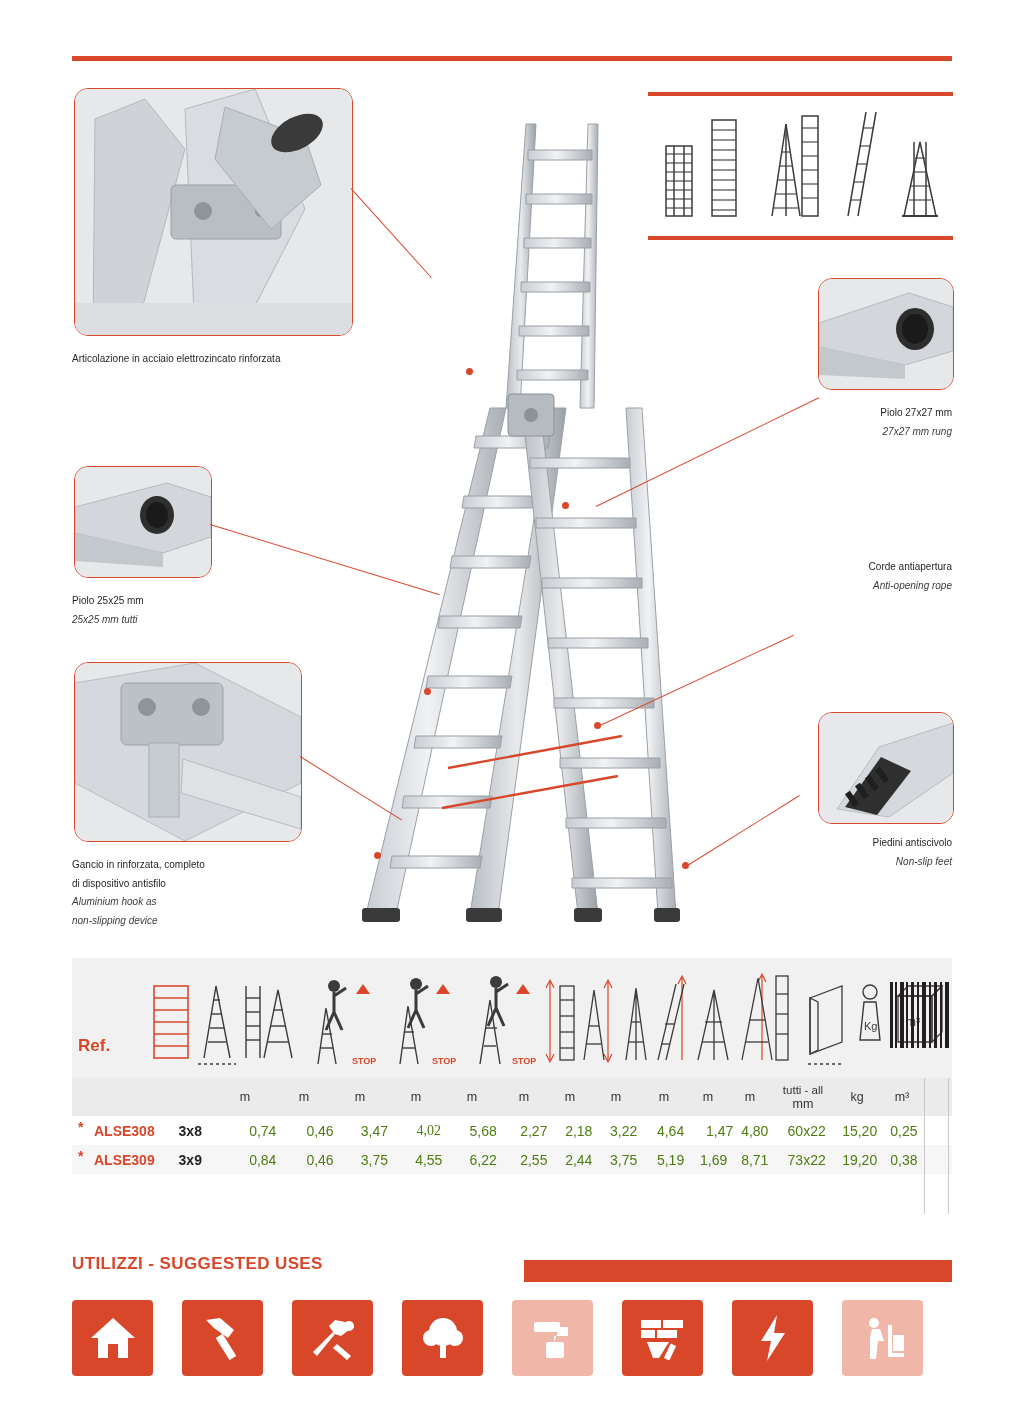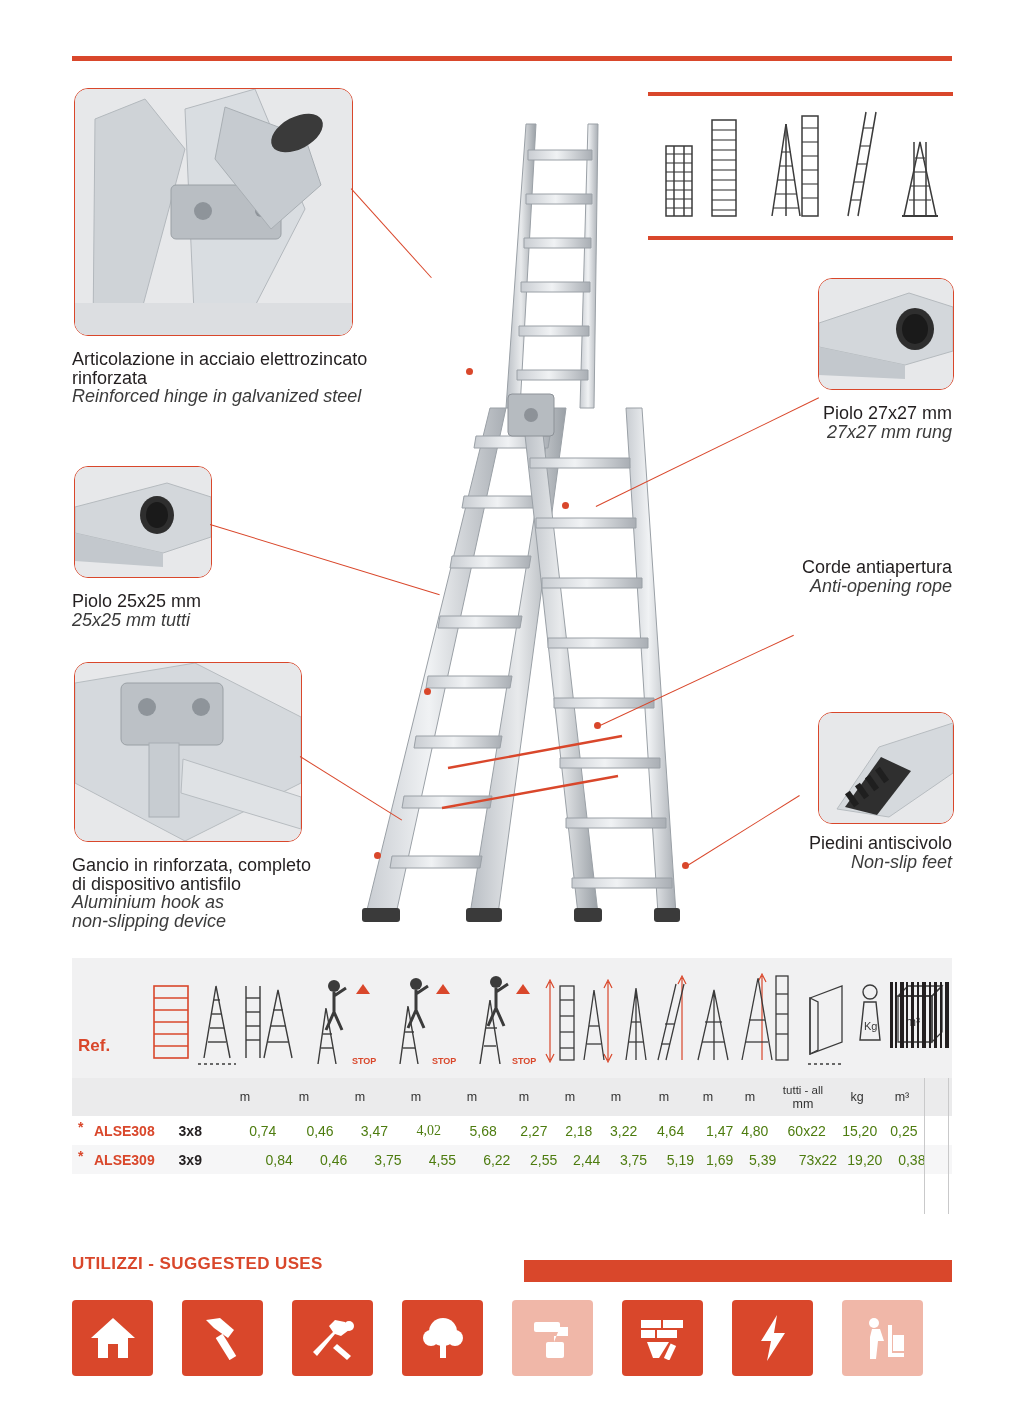--- a/index.html
+++ b/index.html
@@ -40,21 +40,21 @@
     overflow: hidden;
     background: #e9eaec;
   }
   .callout .ph {
     position: absolute;
     left: 0; top: 0; right: 0; bottom: 0;
   }
 
   .cap {
     position: absolute;
-    font-size: 18px;
+    font-size: 10px;
     line-height: 18.5px;
     color: #231f20;
   }
   .cap .it {
     display: block;
     font-style: italic;
     color: #3b3b3b;
   }
   .cap.right { text-align: right; }
 
@@ -113,21 +113,21 @@
     font-size: 11.5px;
     color: #333;
     line-height: 13px;
   }
   .data-row td {
     height: 29px;
     vertical-align: middle;
     font-size: 14px;
     color: #4d7c0f;
   }
-  .data-row.alt td { background: #f6f6f7; text-align: right; }
+  .data-row.alt td { background: #f6f6f7; }
   .data-row td.ref {
     color: #d9472b;
     font-weight: bold;
     text-align: left;
     padding-left: 22px;
     position: relative;
   }
   .data-row td.ref .star {
     position: absolute;
     left: 6px;
@@ -357,21 +357,20 @@
       <circle cx="186" cy="122" r="6" fill="#8e949a"></circle>
       <polygon points="150,18 230,48 246,96 196,140 140,70" fill="#c6cbd0" stroke="#a8aeb3"></polygon>
       <ellipse cx="222" cy="44" rx="28" ry="16" fill="#3a3a3a" transform="rotate(-28 222 44)"></ellipse>
       <rect x="0" y="214" width="277" height="32" fill="#dcdee1"></rect>
     </svg>
   </div>
   <div class="conn" style="left:351px; top:188px; width:120px; transform:rotate(48deg);"></div>
   <div class="dot" style="left:466px; top:368px;"></div>
   <div class="cap" style="left:72px; top:350px; width:330px;">
     <span>Articolazione in acciaio elettrozincato rinforzata</span>
-    <span class="it">Reinforced hinge in galvanized steel</span>
   </div>
 
   <div class="callout" style="left:818px; top:278px; width:134px; height:110px;">
     <svg class="ph" viewBox="0 0 134 110" preserveAspectRatio="none">
       <rect width="134" height="110" fill="#e7e8ea"></rect>
       <polygon points="0,44 90,14 134,28 134,72 86,86 0,68" fill="#d3d7db" stroke="#b5babe"></polygon>
       <ellipse cx="96" cy="50" rx="19" ry="21" fill="#2e2e2e"></ellipse>
       <ellipse cx="96" cy="50" rx="13" ry="15" fill="#1a1a1a"></ellipse>
       <polygon points="0,68 86,86 86,100 0,96" fill="#c3c8cd"></polygon>
     </svg>
@@ -644,21 +643,21 @@
         <td>0,84</td>
         <td>0,46</td>
         <td>3,75</td>
         <td>4,55</td>
         <td>6,22</td>
         <td>2,55</td>
         <td>2,44</td>
         <td>3,75</td>
         <td>5,19</td>
         <td>1,69</td>
-        <td>5,39</td>
+        <td>8,71</td>
         <td>73x22</td>
         <td>19,20</td>
         <td>0,38</td>
         <td></td>
       </tr>
     </tbody>
       </table>
 
     <div class="vsep" style="left:852px; top:120px; height:136px;"></div>
     <div class="vsep" style="left:876px; top:120px; height:136px;"></div>

